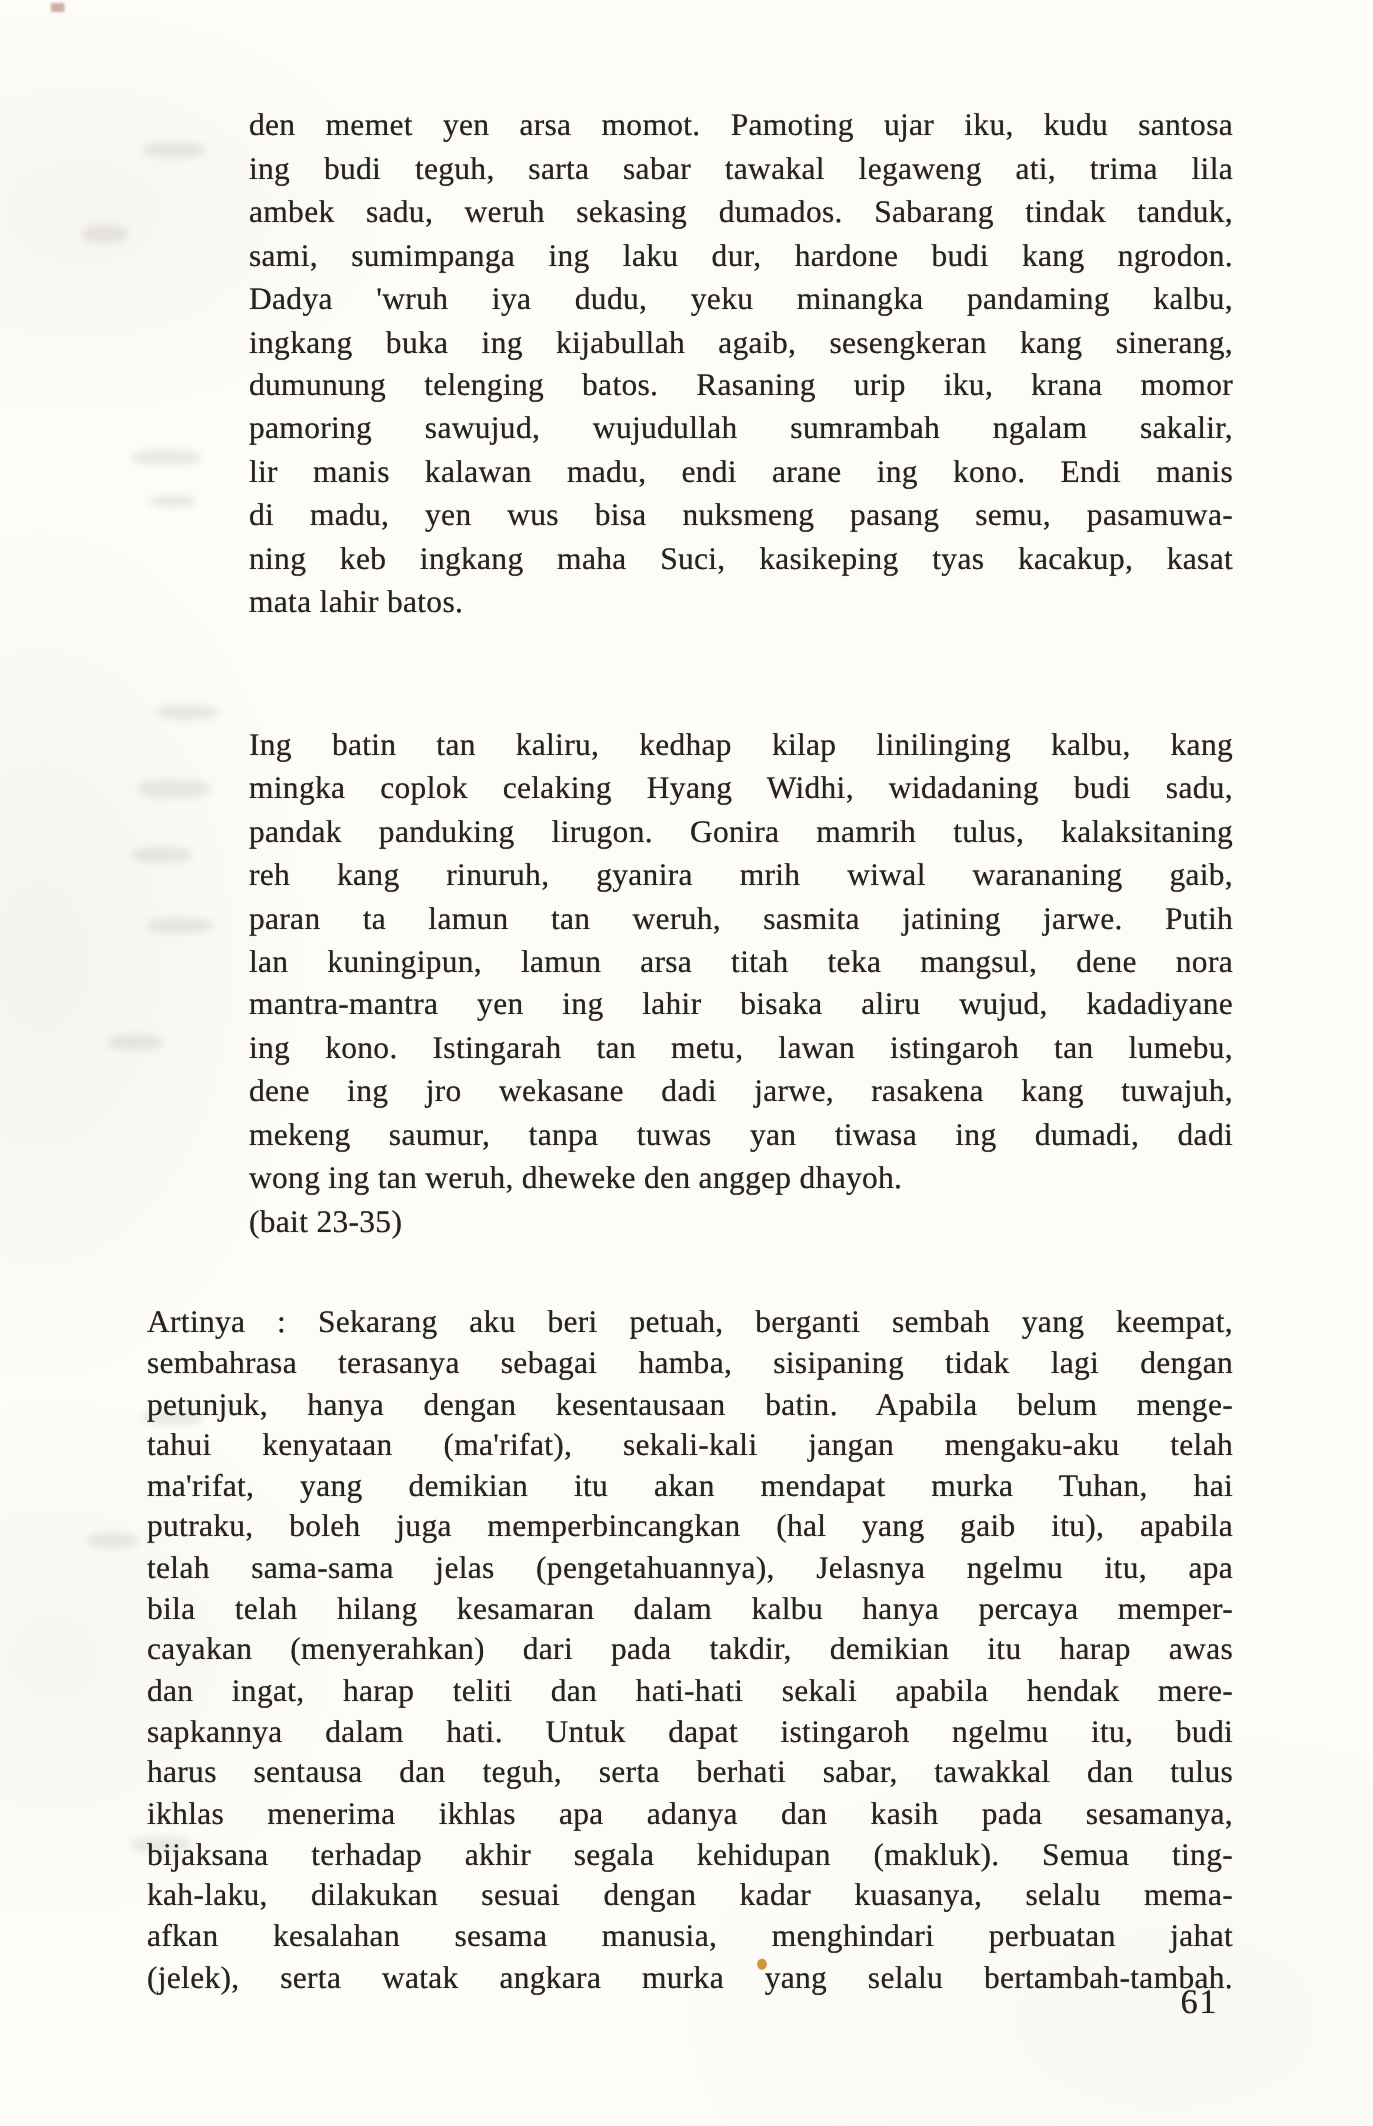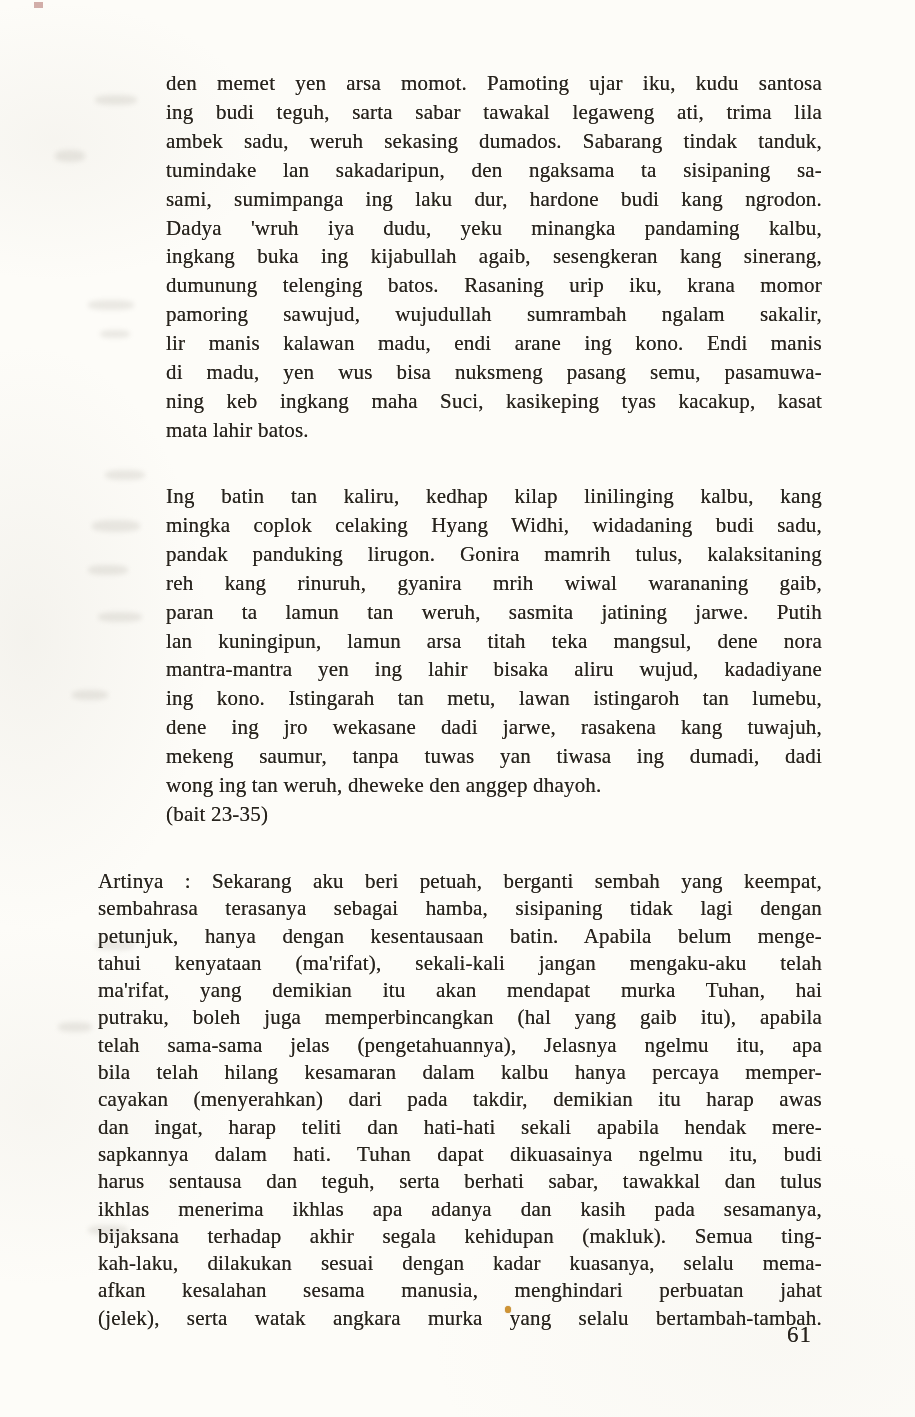--- a/index.html
+++ b/index.html
@@ -93,21 +93,20 @@
   <div class="smudge" style="left:58px;  top:1022px; width:34px; height:10px;"></div>
   <div class="smudge" style="left:88px;  top:1225px; width:40px; height:10px;"></div>
 
   <div class="corner-mark"></div>
   <div class="ink-dot"></div>
 
   <div class="textblock" id="quote-p1">
     <div class="ln">den memet yen arsa momot. Pamoting ujar iku, kudu santosa</div>
     <div class="ln">ing budi teguh, sarta sabar tawakal legaweng ati, trima lila</div>
     <div class="ln">ambek sadu, weruh sekasing dumados. Sabarang tindak tanduk,</div>
-    <div class="ln">tumindake lan sakadaripun, den ngaksama ta sisipaning sa-</div>
     <div class="ln">sami, sumimpanga ing laku dur, hardone budi kang ngrodon.</div>
     <div class="ln">Dadya 'wruh iya dudu, yeku minangka pandaming kalbu,</div>
     <div class="ln">ingkang buka ing kijabullah agaib, sesengkeran kang sinerang,</div>
     <div class="ln">dumunung telenging batos. Rasaning urip iku, krana momor</div>
     <div class="ln">pamoring sawujud, wujudullah sumrambah ngalam sakalir,</div>
     <div class="ln">lir manis kalawan madu, endi arane ing kono. Endi manis</div>
     <div class="ln">di madu, yen wus bisa nuksmeng pasang semu, pasamuwa-</div>
     <div class="ln">ning keb ingkang maha Suci, kasikeping tyas kacakup, kasat</div>
     <div class="ln ln-open">mata lahir batos.</div>
   </div>
@@ -131,21 +130,21 @@
     <div class="ln">Artinya : Sekarang aku beri petuah, berganti sembah yang keempat,</div>
     <div class="ln">sembahrasa terasanya sebagai hamba, sisipaning tidak lagi dengan</div>
     <div class="ln">petunjuk, hanya dengan kesentausaan batin. Apabila belum menge-</div>
     <div class="ln">tahui kenyataan (ma'rifat), sekali-kali jangan mengaku-aku telah</div>
     <div class="ln">ma'rifat, yang demikian itu akan mendapat murka Tuhan, hai</div>
     <div class="ln">putraku, boleh juga memperbincangkan (hal yang gaib itu), apabila</div>
     <div class="ln">telah sama-sama jelas (pengetahuannya), Jelasnya ngelmu itu, apa</div>
     <div class="ln">bila telah hilang kesamaran dalam kalbu hanya percaya memper-</div>
     <div class="ln">cayakan (menyerahkan) dari pada takdir, demikian itu harap awas</div>
     <div class="ln">dan ingat, harap teliti dan hati-hati sekali apabila hendak mere-</div>
-    <div class="ln">sapkannya dalam hati. Tuhan dapat dikuasainya ngelmu itu, budi</div>
+    <div class="ln">sapkannya dalam hati. Untuk dapat istingaroh ngelmu itu, budi</div>
     <div class="ln">harus sentausa dan teguh, serta berhati sabar, tawakkal dan tulus</div>
     <div class="ln">ikhlas menerima ikhlas apa adanya dan kasih pada sesamanya,</div>
     <div class="ln">bijaksana terhadap akhir segala kehidupan (makluk). Semua ting-</div>
     <div class="ln">kah-laku, dilakukan sesuai dengan kadar kuasanya, selalu mema-</div>
     <div class="ln">afkan kesalahan sesama manusia, menghindari perbuatan jahat</div>
     <div class="ln">(jelek), serta watak angkara murka yang selalu bertambah-tambah.</div>
   </div>
 
   <div id="page-number">61</div>
 

